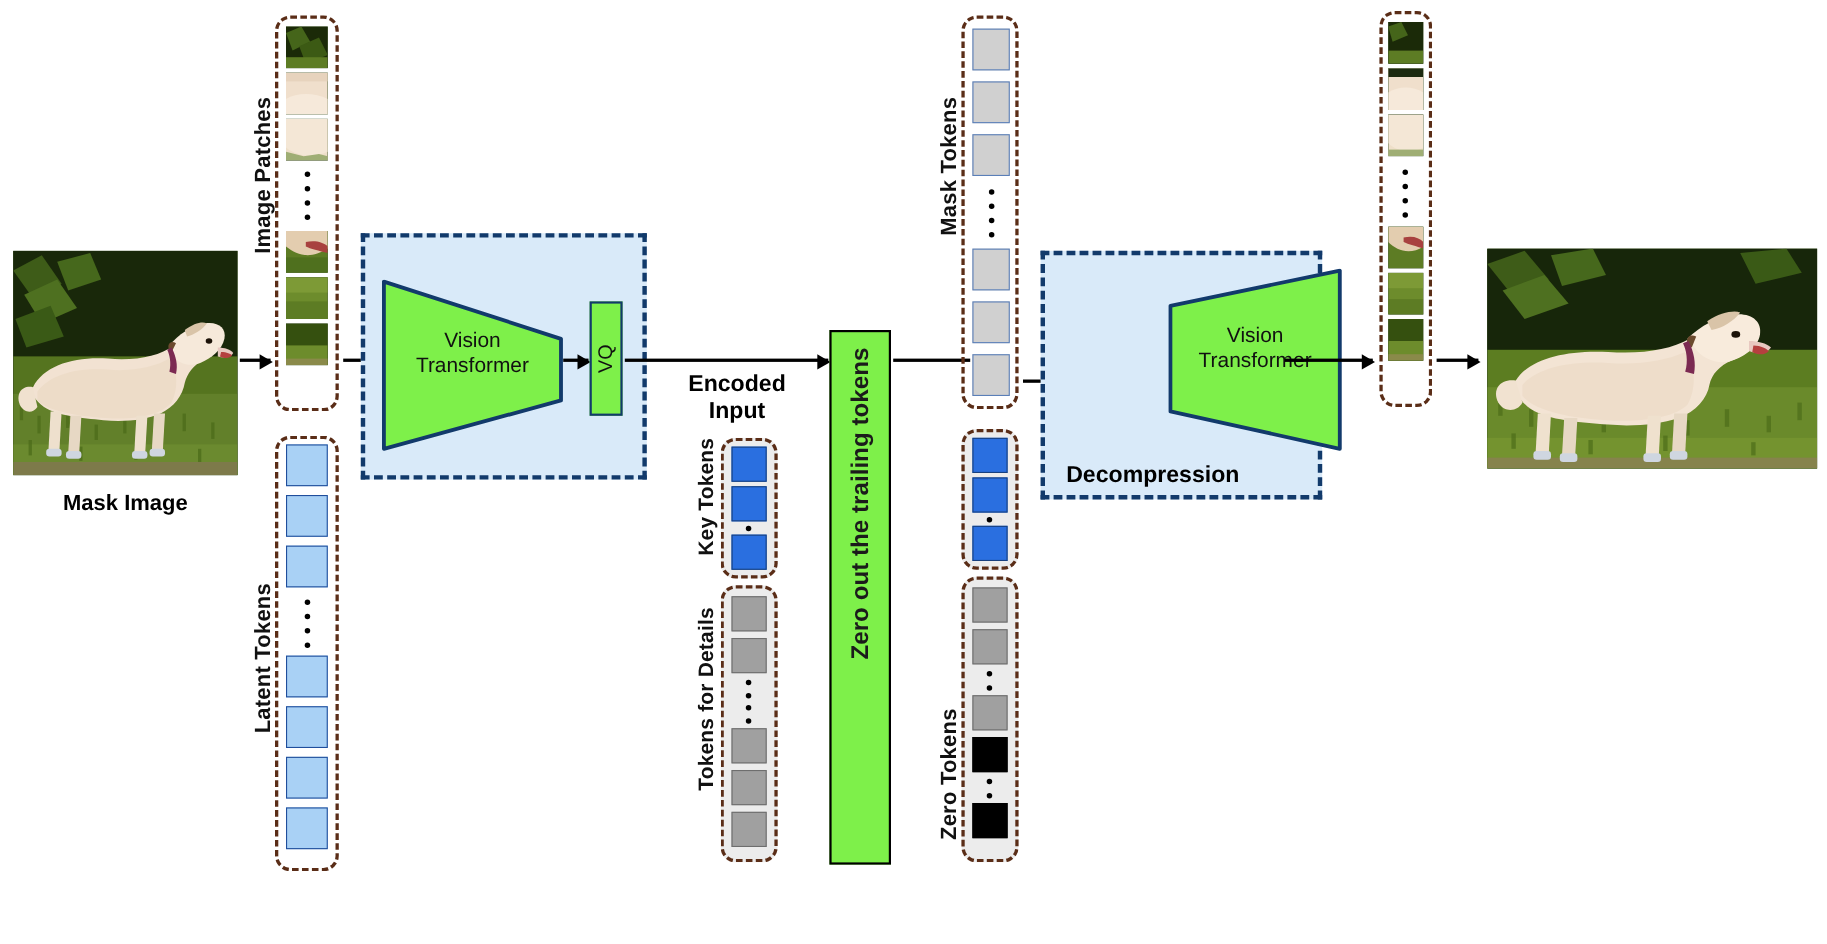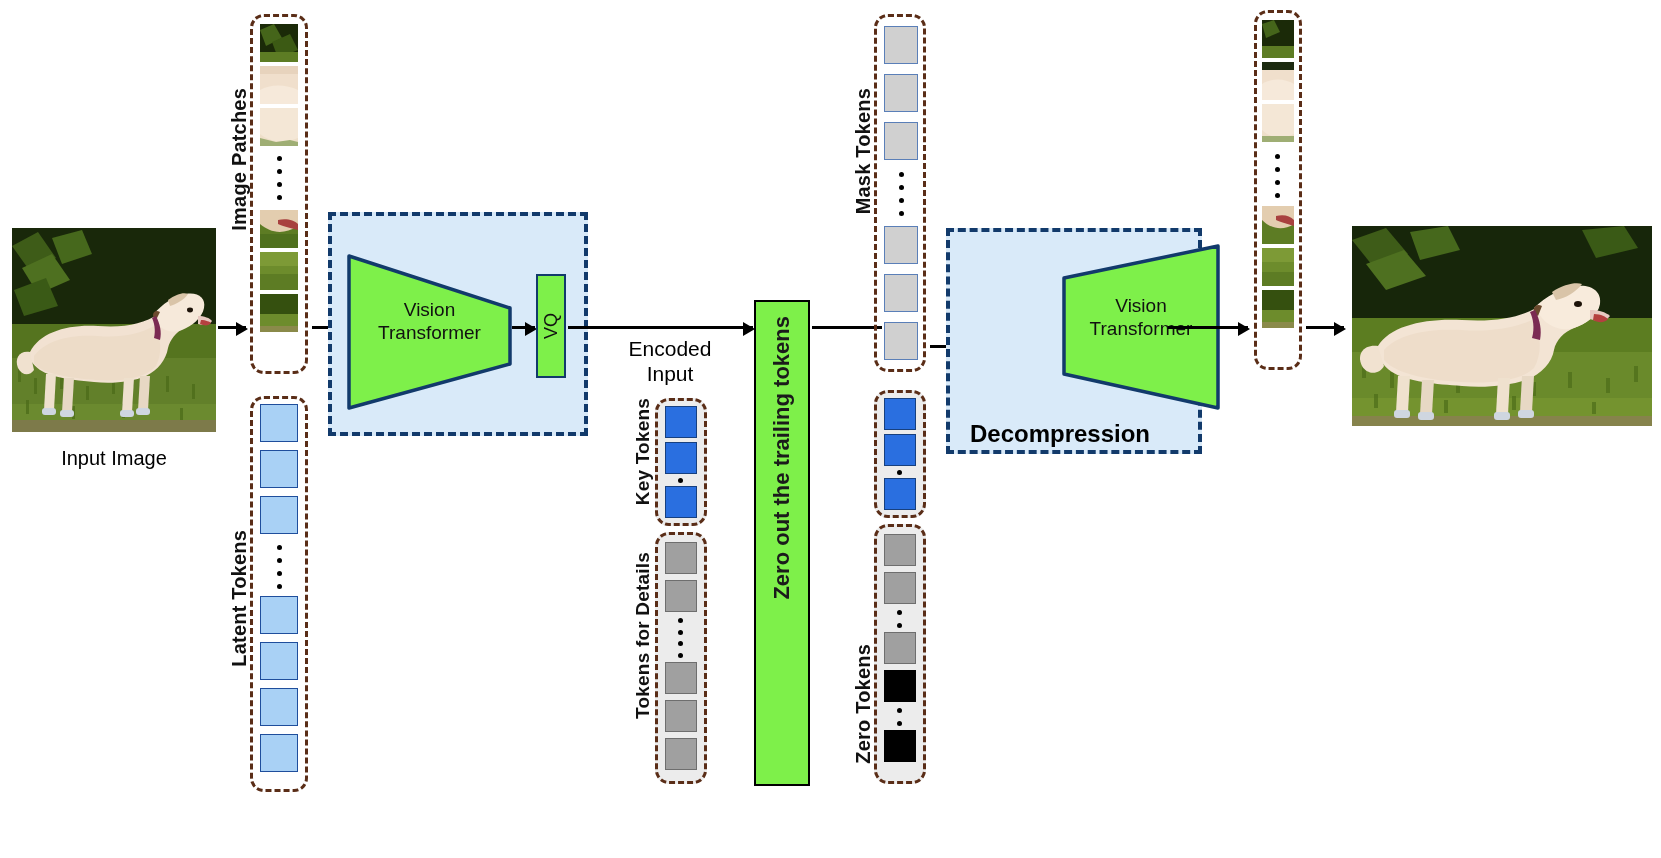--- a/index.html
+++ b/index.html
@@ -58,21 +58,21 @@
   
   .arrow{position:absolute;height:0;border-top:3px solid #000;}
   .arrow:after{content:"";position:absolute;right:-2px;top:-7px;
      width:0;height:0;border-left:12px solid #000;
      border-top:7px solid transparent;border-bottom:7px solid transparent;}
   .line{position:absolute;height:0;border-top:3px solid #000;}
 
   
   .photo{position:absolute;overflow:hidden;background:#2d4516;}
 
-  .cap{position:absolute;text-align:center;font-weight:normal;color:#000;
+  .cap{position:absolute;text-align:center;font-weight:bold;color:#000;
        line-height:1.2;}
 </style>
 </head>
 <body>
 
 <div class="stage">
 
   <div class="photo" style="left:12px;top:228px;width:204px;height:204px;">
     <svg width="204" height="204" viewBox="0 0 204 204">
       <rect x="0" y="0" width="204" height="204" fill="#1e3009"></rect>
@@ -124,21 +124,21 @@
       <rect x="30" y="180" width="14" height="7" rx="3" fill="#cfd6e0"></rect>
       <rect x="48" y="182" width="14" height="7" rx="3" fill="#cfd6e0"></rect>
       <rect x="108" y="182" width="14" height="7" rx="3" fill="#cfd6e0"></rect>
       <rect x="124" y="180" width="14" height="7" rx="3" fill="#cfd6e0"></rect>
 
       <path d="M18 124 C8 122 2 130 6 140 C10 148 18 148 22 142 Z" fill="#f0e1cf"></path>
 
       <path d="M144 88 C148 96 150 104 148 112 L142 110 C144 102 142 94 140 90 Z" fill="#7b2a52"></path>
     </svg>
   </div>
-  <div class="cap" style="left:12px;top:446px;width:204px;font-size:20px;">Input Image</div>
+  <div class="cap" style="left:12px;top:446px;width:204px;font-size:20px;">Mask Image</div>
 
   <div class="arrow" style="left:218px;top:326px;width:28px;"></div>
 
   <div class="group" style="left:250px;top:14px;width:58px;height:360px;"></div>
   <div class="vtext lbl" style="position:absolute;left:228px;top:88px;font-size:20px;">Image Patches</div>
 
   <div class="photo" style="left:260px;top:24px;width:38px;height:38px;">
     <svg width="38" height="38">
         <rect width="38" height="38" fill="#1b2a08"></rect>
       <path d="M0 6 L14 0 L22 14 L6 22 Z" fill="#45651a"></path>
@@ -301,21 +301,21 @@
   <div class="tok black" style="left:884px;top:670px;width:32px;height:32px;"></div>
   <div class="dots" style="left:897px;top:708px;width:5px;height:18px;">
       <i></i>
       <i></i>
     </div>
   <div class="tok black" style="left:884px;top:730px;width:32px;height:32px;"></div>
 
   <div class="arrow" style="left:930px;top:345px;width:90px;"></div>
 
   <div class="panel" style="left:946px;top:228px;width:256px;height:226px;"></div>
-  <div class="panel-title" style="left:946px;top:420px;width:204px;text-align:center;font-size:24px;margin-left:12px;">Decompression</div>
+  <div class="panel-title" style="left:946px;top:420px;width:204px;text-align:center;font-size:21px;">Decompression</div>
 
   <div class="trap" style="left:1062px;top:244px;width:158px;height:166px;">
     <svg width="158" height="166" viewBox="0 0 158 166">
       <polygon points="2,34 156,2 156,164 2,130" fill="#7ef04a" stroke="#123a6b" stroke-width="3.5" stroke-linejoin="round"></polygon>
     </svg>
     <div class="tlabel" style="top:50px;font-size:19px;">
       <div>Vision</div>
       <div>Transformer</div>
     </div>
   </div>

